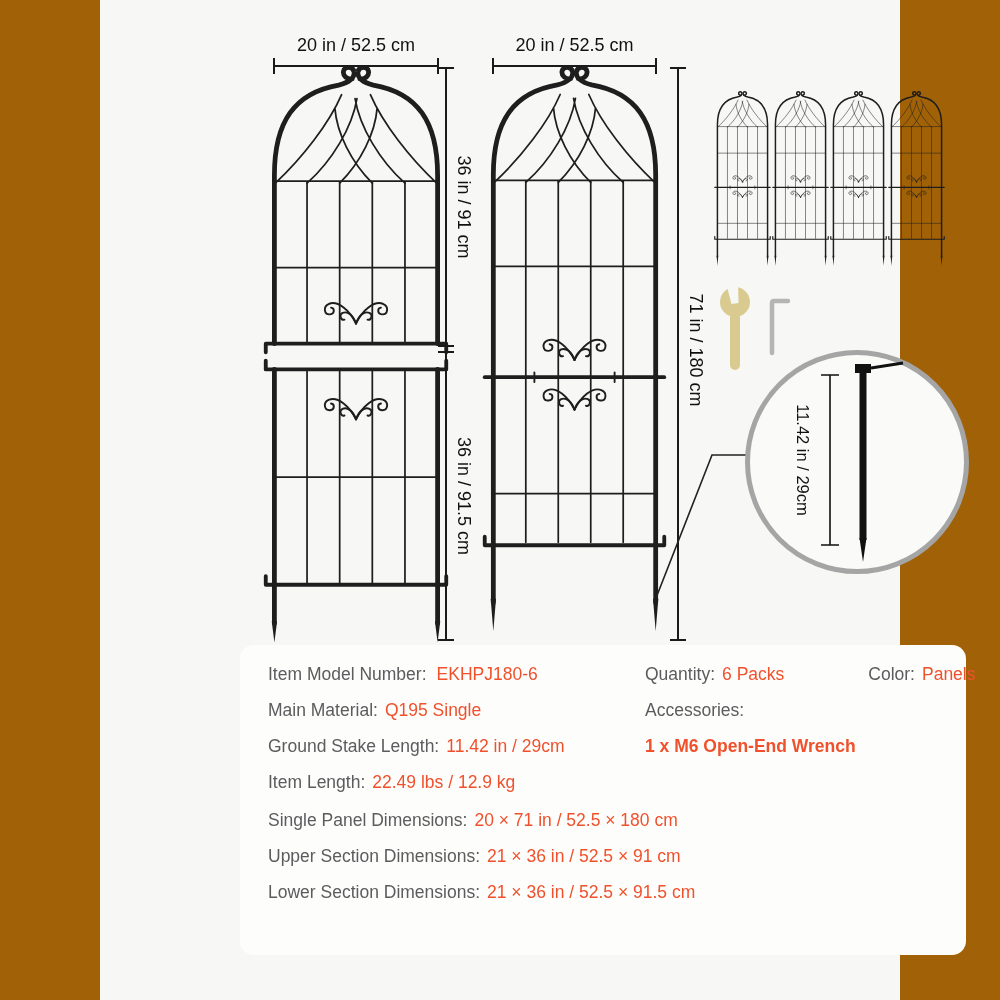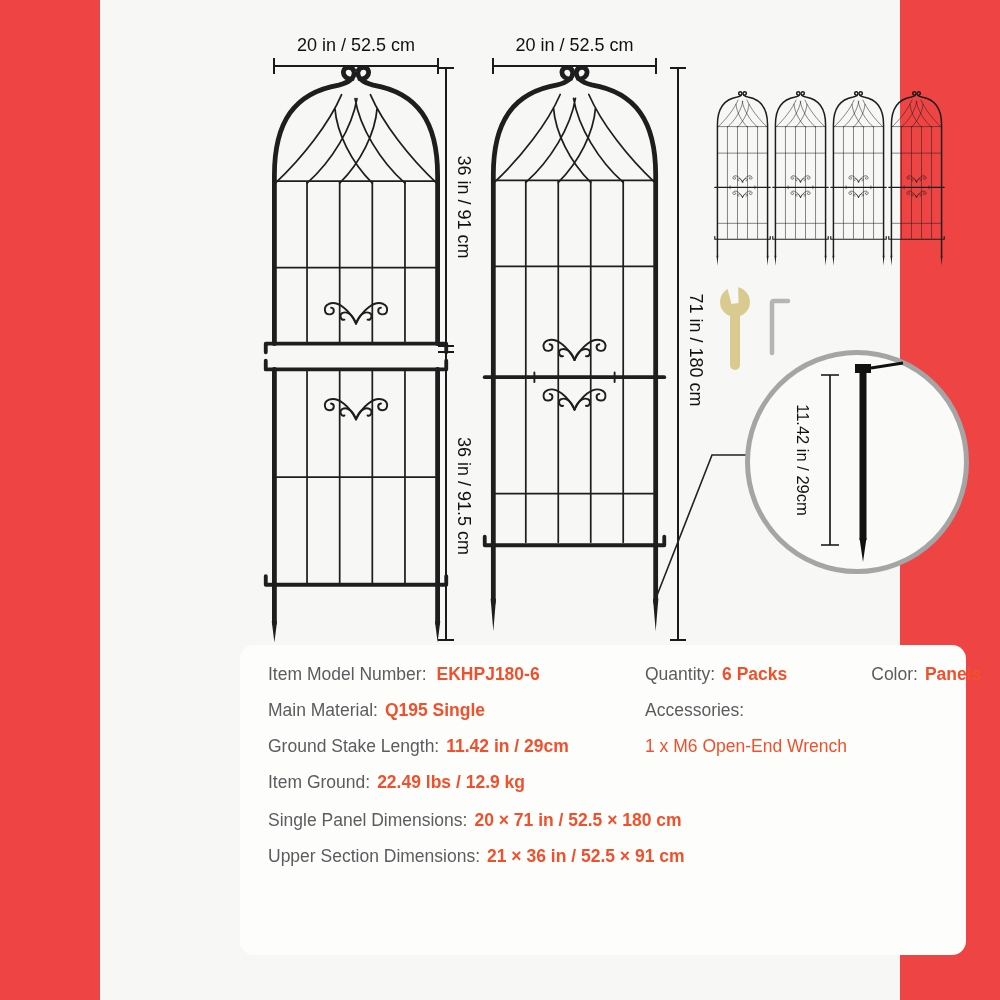--- a/index.html
+++ b/index.html
@@ -1,36 +1,36 @@
 <!DOCTYPE html>
 <html><head>
 <meta charset="utf-8">
 <style>
   html,body{margin:0;padding:0;background:#ffffff;}
-  .canvas{position:relative;width:1000px;height:1000px;background:#ef4444;overflow:hidden;
+  .canvas{position:relative;width:1000px;height:1000px;background:#a16207;overflow:hidden;
           font-family:"Liberation Sans",sans-serif;}
   .stage{position:absolute;left:100px;top:0;width:800px;height:1000px;background:#f7f7f6;}
   .abs{position:absolute;}
   svg{display:block;}
   
   .dim-label{position:absolute;color:#111;font-size:18px;font-weight:500;white-space:nowrap;
              text-align:center;line-height:22px;}
   .dim-label.rot{transform:translate(-50%,-50%) rotate(90deg);transform-origin:center;}
   
   .detail-circle{position:absolute;left:645px;top:350px;width:224px;height:224px;border-radius:50%;
                  background:#fafaf9;border:5px solid #a5a5a5;box-sizing:border-box;}
   
   .spec-panel{position:absolute;left:140px;top:645px;width:726px;height:310px;background:#fdfdfc;
               border-radius:14px;}
   .spec-row{position:absolute;height:24px;line-height:24px;font-size:17.5px;color:#5c5c5e;
             white-space:nowrap;}
-  .spec-row .val{color:#f0512c;font-weight:700;margin-left:7px;}
+  .spec-row .val{color:#f0512c;font-weight:400;margin-left:7px;}
   .spec-row .val.gap2{margin-left:10px;}
   .spec-row .lbl2{margin-left:84px;}
-  .spec-row.orange{color:#f0512c;font-weight:400;}
+  .spec-row.orange{color:#f0512c;font-weight:700;}
 </style>
 </head>
 <body>
 
 <div class="canvas">
   <div class="stage">
 
     <svg width="0" height="0" style="position:absolute">
       <defs>
         <g id="scroll" stroke="#1e1e1e" fill="none" stroke-width="2" stroke-linecap="round">
@@ -154,33 +154,36 @@
       <div class="spec-row" style="left:28px;top:17px">
         <span>Item Model Number:</span><span class="val gap2">EKHPJ180-6</span>
       </div>
       <div class="spec-row" style="left:28px;top:53px">
         <span>Main Material:</span><span class="val">Q195 Single</span>
       </div>
       <div class="spec-row" style="left:28px;top:89px">
         <span>Ground Stake Length:</span><span class="val">11.42 in / 29cm</span>
       </div>
       <div class="spec-row" style="left:28px;top:125px">
-        <span>Item Ground:</span><span class="val">22.49 lbs / 12.9 kg</span>
+        <span>Item Length:</span><span class="val">22.49 lbs / 12.9 kg</span>
       </div>
 
       <div class="spec-row" style="left:405px;top:17px">
         <span>Quantity:</span><span class="val">6 Packs</span><span class="lbl2">Color:</span><span class="val">Panels</span>
       </div>
       <div class="spec-row" style="left:405px;top:53px">
         <span>Accessories:</span>
       </div>
       <div class="spec-row orange" style="left:405px;top:89px">1 x M6 Open-End Wrench</div>
 
       <div class="spec-row" style="left:28px;top:163px">
         <span>Single Panel Dimensions:</span><span class="val">20 × 71 in / 52.5 × 180 cm</span>
       </div>
       <div class="spec-row" style="left:28px;top:199px">
         <span>Upper Section Dimensions:</span><span class="val">21 × 36 in / 52.5 × 91 cm</span>
       </div>
+      <div class="spec-row" style="left:28px;top:235px">
+        <span>Lower Section Dimensions:</span><span class="val">21 × 36 in / 52.5 × 91.5 cm</span>
+      </div>
     </div>
 
   </div>
 </div>
 
 </body></html>

